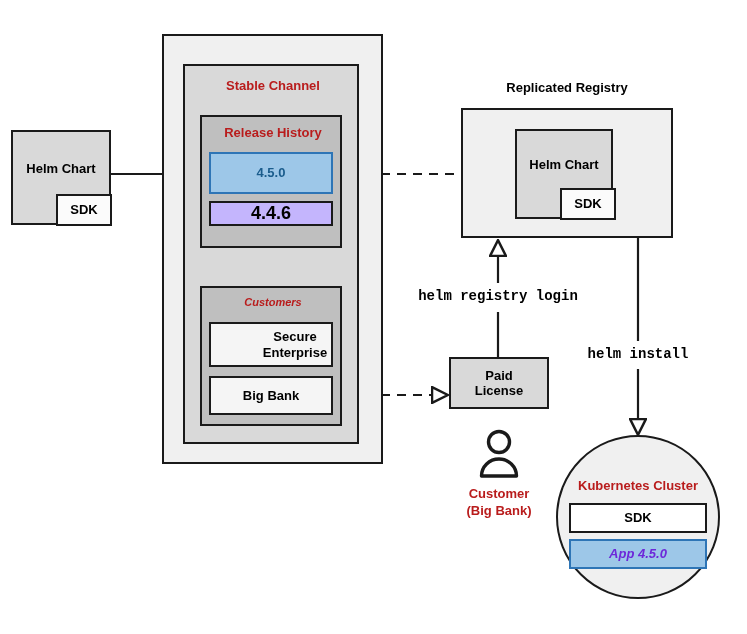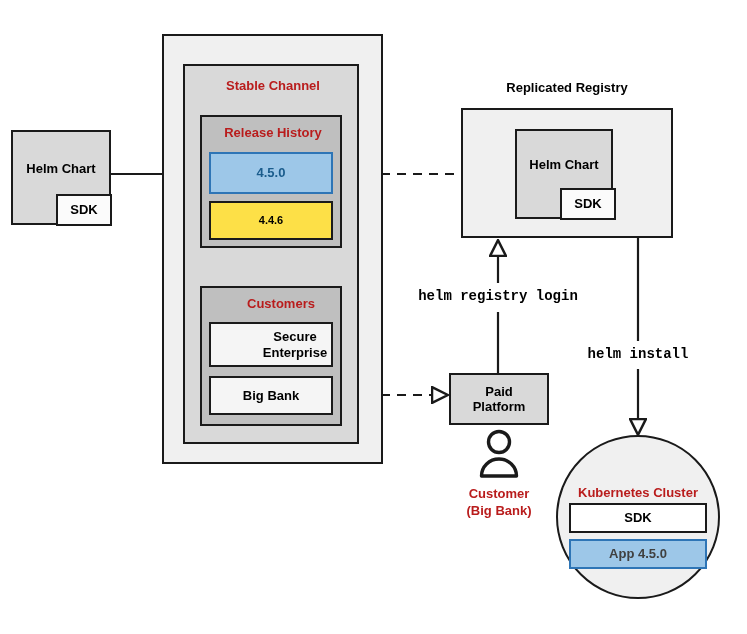--- a/index.html
+++ b/index.html
@@ -117,26 +117,26 @@
   </div>
 
   <div class="node" style="left:200px; top:115px; width:142px; height:133px; background:#bfbfbf; display:block;">
     <div class="label-only" style="left:0; top:8px; width:142px; font-size:13px;">Release History</div>
   </div>
 
   <div class="node" style="left:209px; top:152px; width:124px; height:42px; background:#9dc7e8; border-color:#2e75b6; font-size:13px; color:#1a5c8c;">
     <span>4.5.0</span>
   </div>
 
-  <div class="node" style="left:209px; top:201px; width:124px; height:39px; background:#fde047; font-size:11px;">
+  <div class="node" style="left:209px; top:201px; width:124px; height:25px; background:#c4b5fd; font-size:18px;">
     <span>4.4.6</span>
   </div>
 
   <div class="node" style="left:200px; top:286px; width:142px; height:140px; background:#bfbfbf; display:block;">
-    <div class="label-only" style="left:8px; top:8px; width:142px; font-size:13px;">Customers</div>
+    <div class="label-only" style="left:0; top:8px; width:142px; font-size:11px;font-style:italic;">Customers</div>
   </div>
 
   <div class="node" style="left:209px; top:322px; width:124px; height:45px; background:#f5f5f5; font-size:13px; flex-direction:column;padding-left:48px;">
     <span>Secure</span>
     <span>Enterprise</span>
   </div>
 
   <div class="node" style="left:209px; top:376px; width:124px; height:39px; background:#f5f5f5; font-size:13px;">
     <span>Big Bank</span>
   </div>
@@ -152,39 +152,39 @@
     <span style="position:relative; top:-9px;">Helm Chart</span>
   </div>
   <div class="node" style="left:560px; top:188px; width:56px; height:32px; background:#fbfbfb; font-size:13px;">
     <span>SDK</span>
   </div>
 
   <div class="label-only mono" style="left:498px; top:288px; transform:translateX(-50%); font-size:14px;">helm registry login</div>
 
   <div class="label-only mono" style="left:638px; top:346px; transform:translateX(-50%); font-size:14px;">helm install</div>
 
-  <div class="node" style="left:449px; top:373px; width:100px; height:52px; background:#d9d9d9; font-size:13px; flex-direction:column;">
+  <div class="node" style="left:449px; top:357px; width:100px; height:52px; background:#d9d9d9; font-size:13px; flex-direction:column;">
     <span>Paid</span>
-    <span>Platform</span>
+    <span>License</span>
   </div>
 
   <svg class="person-svg" style="left:473px; top:429px;" width="52" height="52" viewBox="0 0 52 52">
     <circle cx="26" cy="13" r="10.5" fill="none" stroke="#1a1a1a" stroke-width="3.4"></circle>
     <path d="M 8.5 47 A 17.5 17 0 0 1 43.5 47 Z" fill="none" stroke="#1a1a1a" stroke-width="3.4" stroke-linejoin="round"></path>
   </svg>
 
   <div class="label-only" style="left:499px; top:486px; transform:translateX(-50%); font-size:13px;">Customer</div>
   <div class="label-only" style="left:499px; top:503px; transform:translateX(-50%); font-size:13px;">(Big Bank)</div>
 
   <div class="circle-node" style="left:556px; top:435px; width:164px; height:164px;">
   </div>
 
-  <div class="label-only" style="left:638px; top:478px; transform:translateX(-50%); font-size:13px;margin-top:7px;">Kubernetes Cluster</div>
+  <div class="label-only" style="left:638px; top:478px; transform:translateX(-50%); font-size:13px;">Kubernetes Cluster</div>
 
   <div class="node" style="left:569px; top:503px; width:138px; height:30px; background:#ffffff; font-size:13px;">
     <span>SDK</span>
   </div>
 
-  <div class="node" style="left:569px; top:539px; width:138px; height:30px; background:#9dc7e8; border-color:#2e75b6; font-size:13px; color:#404040;">
+  <div class="node" style="left:569px; top:539px; width:138px; height:30px; background:#9dc7e8; border-color:#2e75b6; font-size:13px; color:#6d28d9;font-style:italic;">
     <span>App 4.5.0</span>
   </div>
 
 </div>
 
 </body></html>

